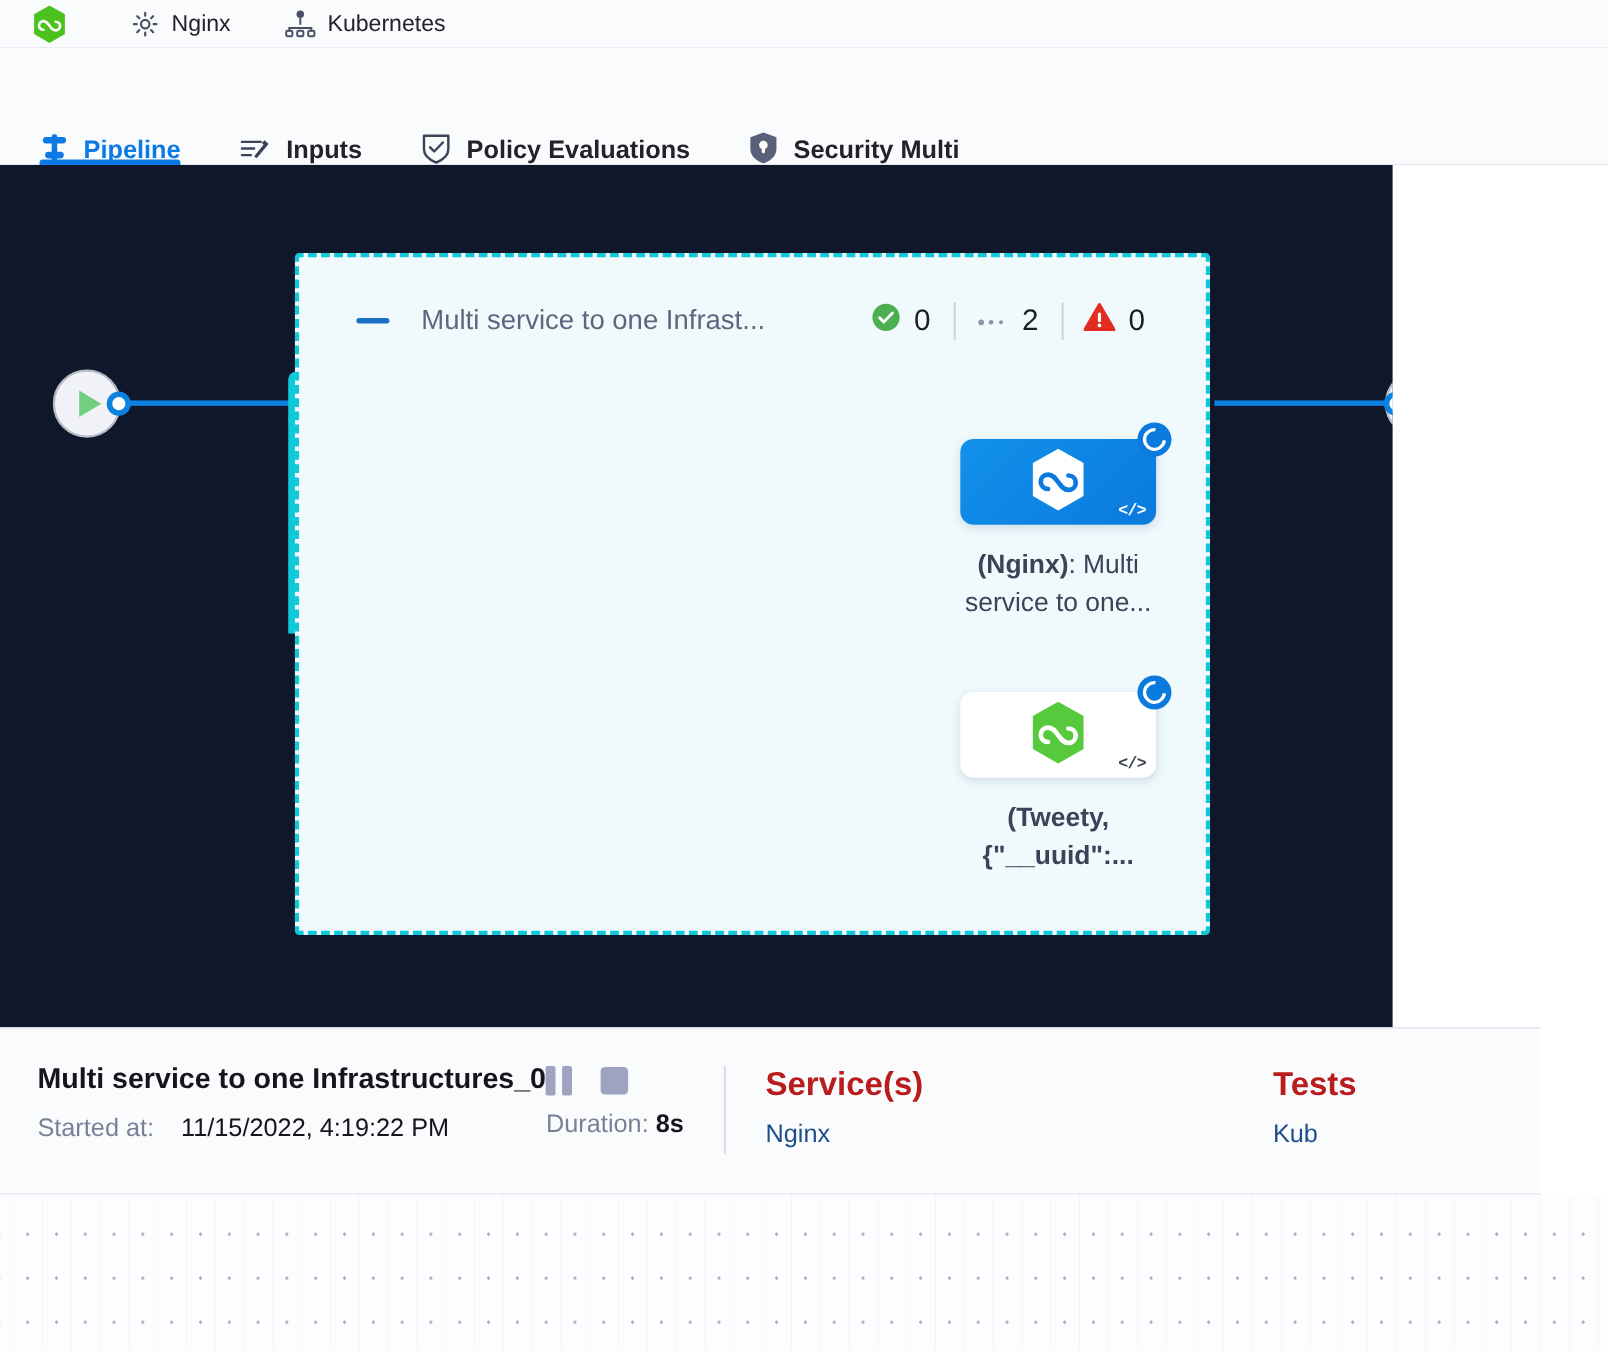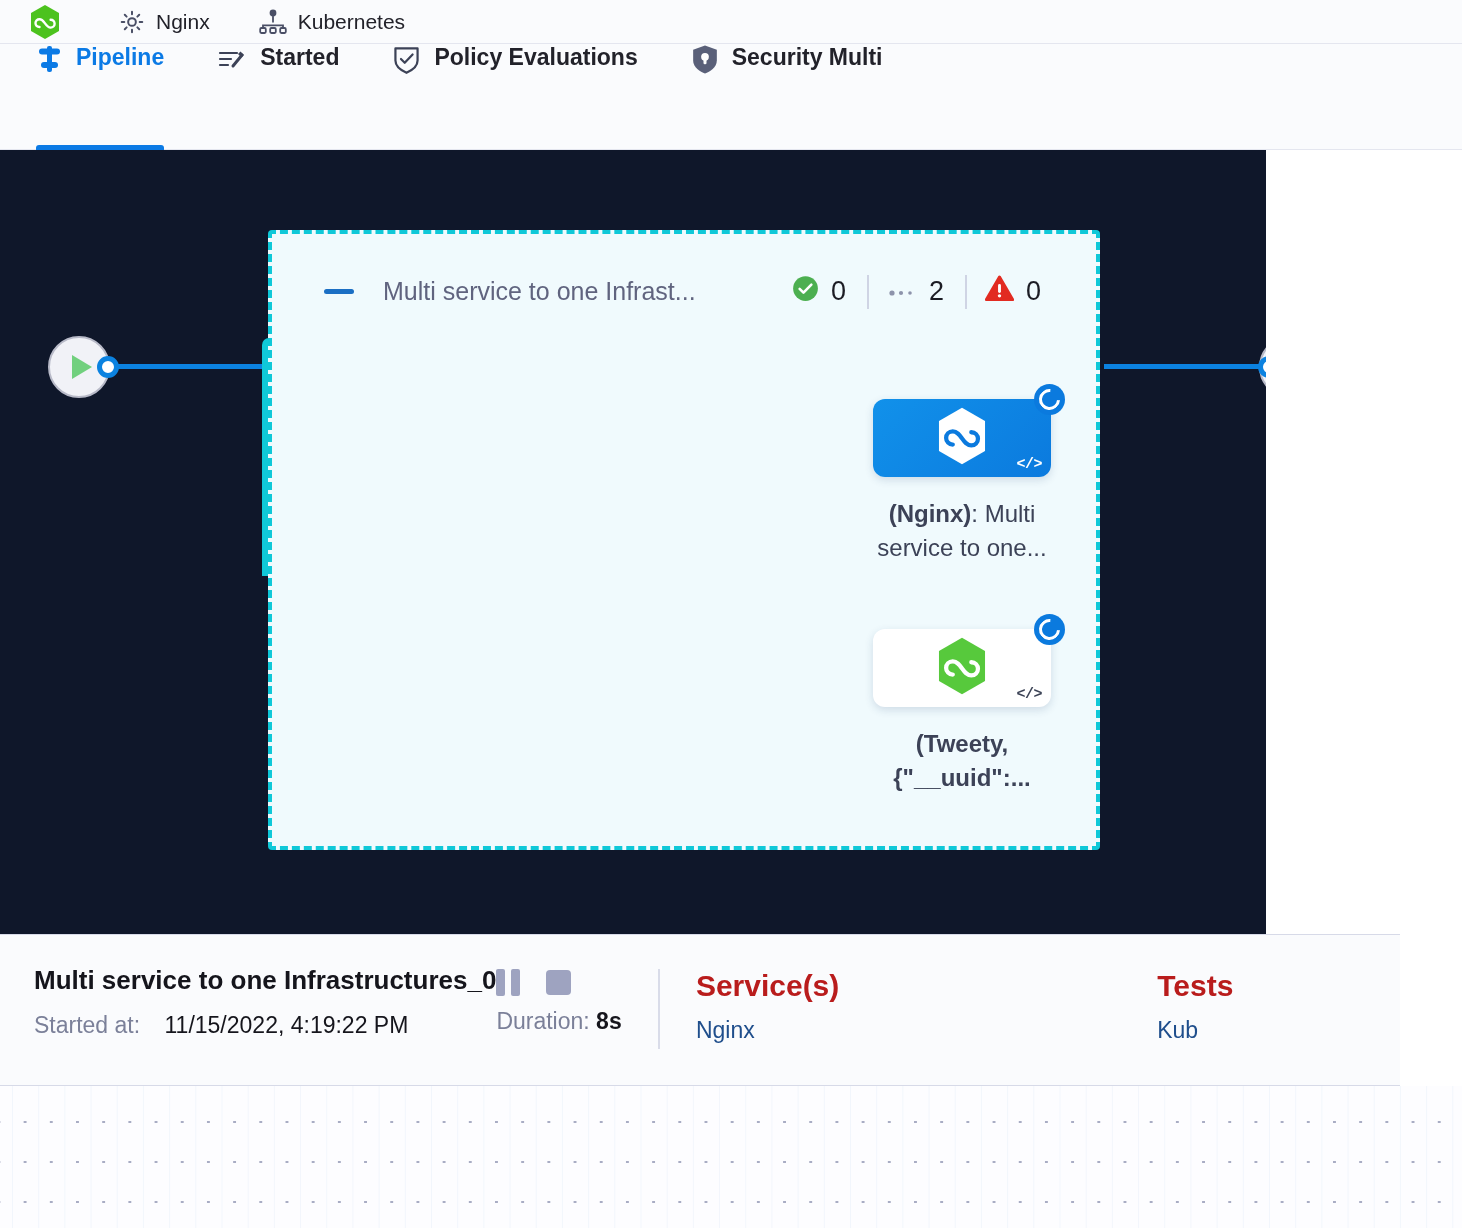--- a/index.html
+++ b/index.html
@@ -31,21 +31,21 @@
 
   
   .tabs-row {
     position: absolute; left: 0; top: 44px; width: 1462px; height: 106px;
     background: #fafbfd;
     border-bottom: 1px solid #e4e6ef;
     display: flex; align-items: center;
     padding-left: 36px; gap: 0;
   }
   .tab {
-    display: flex; align-items: flex-start; gap: 13px;
+    display: flex; align-items: flex-end; gap: 13px;
     height: 106px; padding: 0 27px 0 0;
     margin-right: 26px;
     font-size: 23px; font-weight: 700; color: #22222a;
     cursor: pointer; position: relative;
     white-space: nowrap;
   }
   .tab .tab-ico { display: inline-flex; align-items: center; }
   .tab.active { color: #0b7ae5; }
   .tab.active::after {
     content: ""; position: absolute; left: 0; right: 27px; bottom: 0;
@@ -268,21 +268,21 @@
     </div>
 
     <div class="tab">
       <span class="tab-ico">
         <svg width="30" height="30" viewBox="0 0 30 30" fill="none" stroke="#3c4257" stroke-width="2.2" stroke-linecap="round">
           <path d="M3 9h17M3 15h11M3 21h8"></path>
           <path d="M16 22 L25 11" stroke-width="3"></path>
           <path d="M23.5 7.5 L27 11 L24.5 13.5 L21 10 Z" fill="#3c4257" stroke="none"></path>
         </svg>
       </span>
-      <span>Started</span>
+      <span>Inputs</span>
     </div>
 
     <div class="tab">
       <span class="tab-ico">
         <svg width="29" height="31" viewBox="0 0 26 28" fill="none" stroke="#3c4257" stroke-width="2">
           <path d="M3 4h20v11c0 6-6.5 9.5-10 11C9.5 24.5 3 21 3 15V4Z" stroke-linejoin="round"></path>
           <path d="M8 13.5l3.4 3.4L18.5 9.5" stroke-linecap="round" stroke-linejoin="round"></path>
         </svg>
       </span>
       <span>Policy Evaluations</span>

